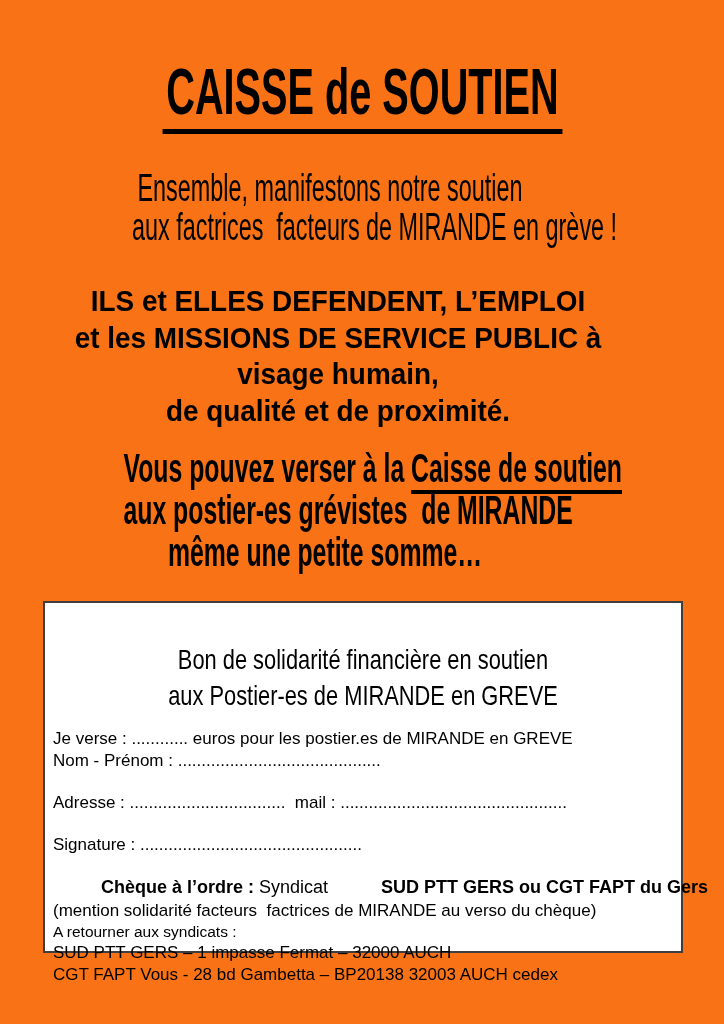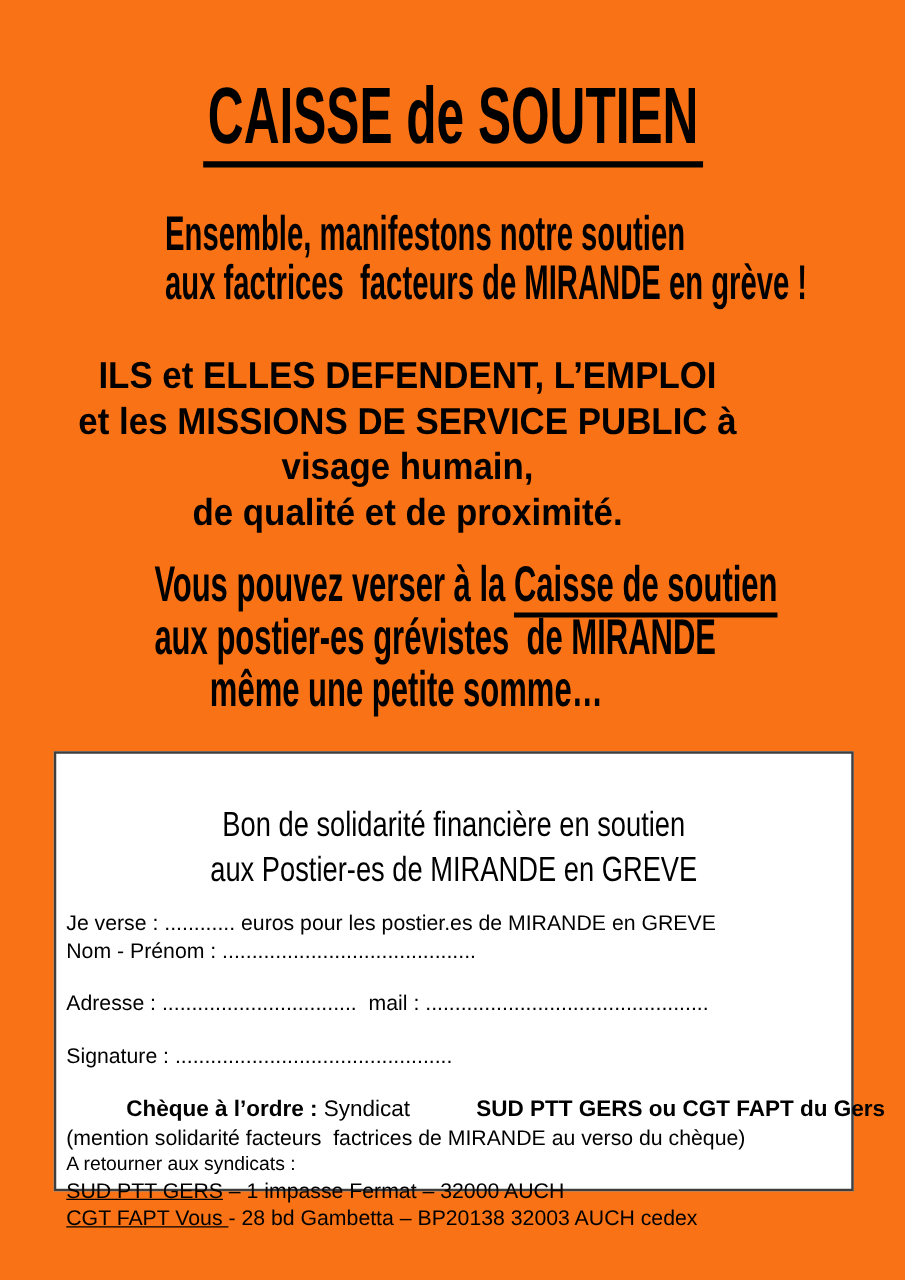--- a/index.html
+++ b/index.html
@@ -20,26 +20,26 @@
     display: inline-block; margin: 0;
     font-size: 64px; line-height: 1.0; font-weight: bold;
     white-space: pre;
     transform: scaleX(0.62); transform-origin: 50% 50%;
     border-bottom: 5px solid #000;
     padding: 0 6px 5px 6px;
   }
 
   .subtitle {
     position: absolute; top: 168px; left: 0; width: 660px;
-    text-align: center; font-size: 39px; font-weight: bold; line-height: 1.0;
+    text-align: center; font-size: 39px; font-weight: normal; line-height: 1.0;
   }
   .subtitle .cline { display: block; white-space: pre; transform: scaleX(0.60); transform-origin: 50% 50%; }
 
   .message {
-    position: absolute; top: 283px; left: 0; width: 652px;
+    position: absolute; top: 283px; left: 12px; width: 652px;
     text-align: center; font-size: 30px; font-weight: bold; line-height: 1.22;
   }
   .message .mline { display: block; white-space: pre; transform: scaleX(0.93); transform-origin: 50% 50%; }
 
   .appeal {
     position: absolute; top: 447px; left: 0; width: 650px;
     text-align: center; font-size: 40px; font-weight: bold; line-height: 1.05;
   }
   .appeal .cline { display: block; white-space: pre; transform: scaleX(0.62); transform-origin: 50% 50%; }
   .appeal .u { border-bottom: 4px solid #000; }
@@ -54,21 +54,21 @@
   }
   .coupon-title { text-align: center; font-size: 28px; font-weight: 400; line-height: 1.3; margin-top: 35px; }
   .coupon-title .tline { display: block; white-space: pre; transform: scaleX(0.78); transform-origin: 50% 50%; }
 
   .form { margin-top: 13px; font-size: 17px; line-height: 1.3; }
   .fline { white-space: pre; }
   .gap { margin-top: 20px; }
   .cheque { font-size: 18px; }
   .b { font-weight: bold; margin-left: 48px; }
   .small { font-size: 15.5px; }
-  .ul { text-decoration: underline; }
+  .ul { }
 </style>
 </head>
 <body>
 
 <div class="page">
 
   <div class="title-wrap">
     <h1 class="title">CAISSE de SOUTIEN</h1>
   </div>
 

